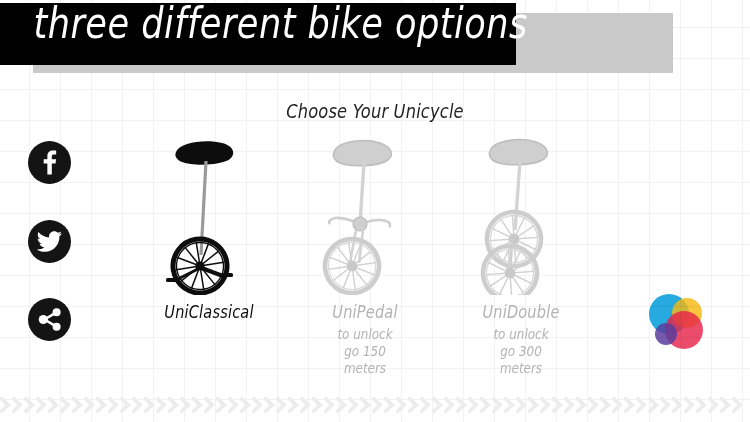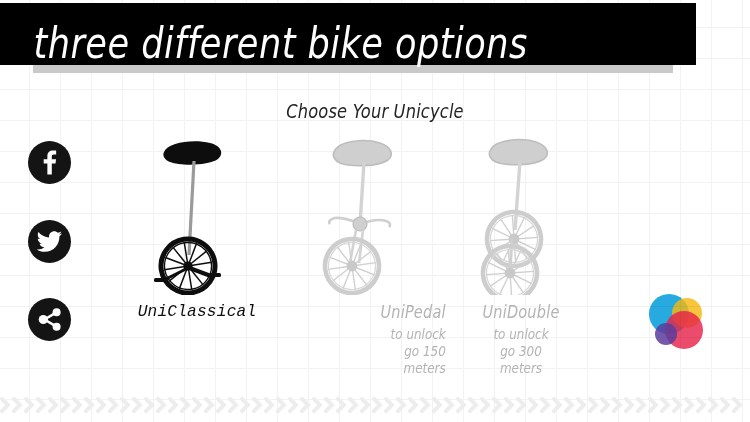--- a/index.html
+++ b/index.html
@@ -31,25 +31,25 @@
     left: 33px;
     top: 13px;
     width: 640px;
     height: 60px;
     background: #c9c9c9;
   }
   #banner {
     position: absolute;
     left: 0px;
     top: 3px;
-    width: 696px;
+    width: 516px;
     height: 62px;
     background: #000000;
     display: flex;
-    align-items: flex-end;
+    align-items: flex-start;
   }
   #banner-title {
     color: #ffffff;
     font-size: 42px;
     line-height: 1;
     font-style: italic;
     font-weight: 400;
     letter-spacing: 0.5px;
     padding-left: 36px;
     transform: scaleX(0.93);
@@ -82,22 +82,22 @@
     letter-spacing: 0.2px;
     transform: scaleX(0.95);
   }
   
   .option {
     position: absolute;
     top: 135px;
     width: 170px;
     text-align: center;
   }
-  #option-0 { left: 112px; font-family: Liberation Mono, monospace; }
-  #option-1 { left: 280px; text-align: right; }
+  #option-0 { left: 124px; }
+  #option-1 { left: 280px; }
   #option-2 { left: 436px; }
   .bike-art {
     height: 160px;
     position: relative;
   }
   .bike-art svg {
     position: absolute;
     left: 50%;
     top: 0;
     transform: translateX(-50%);

